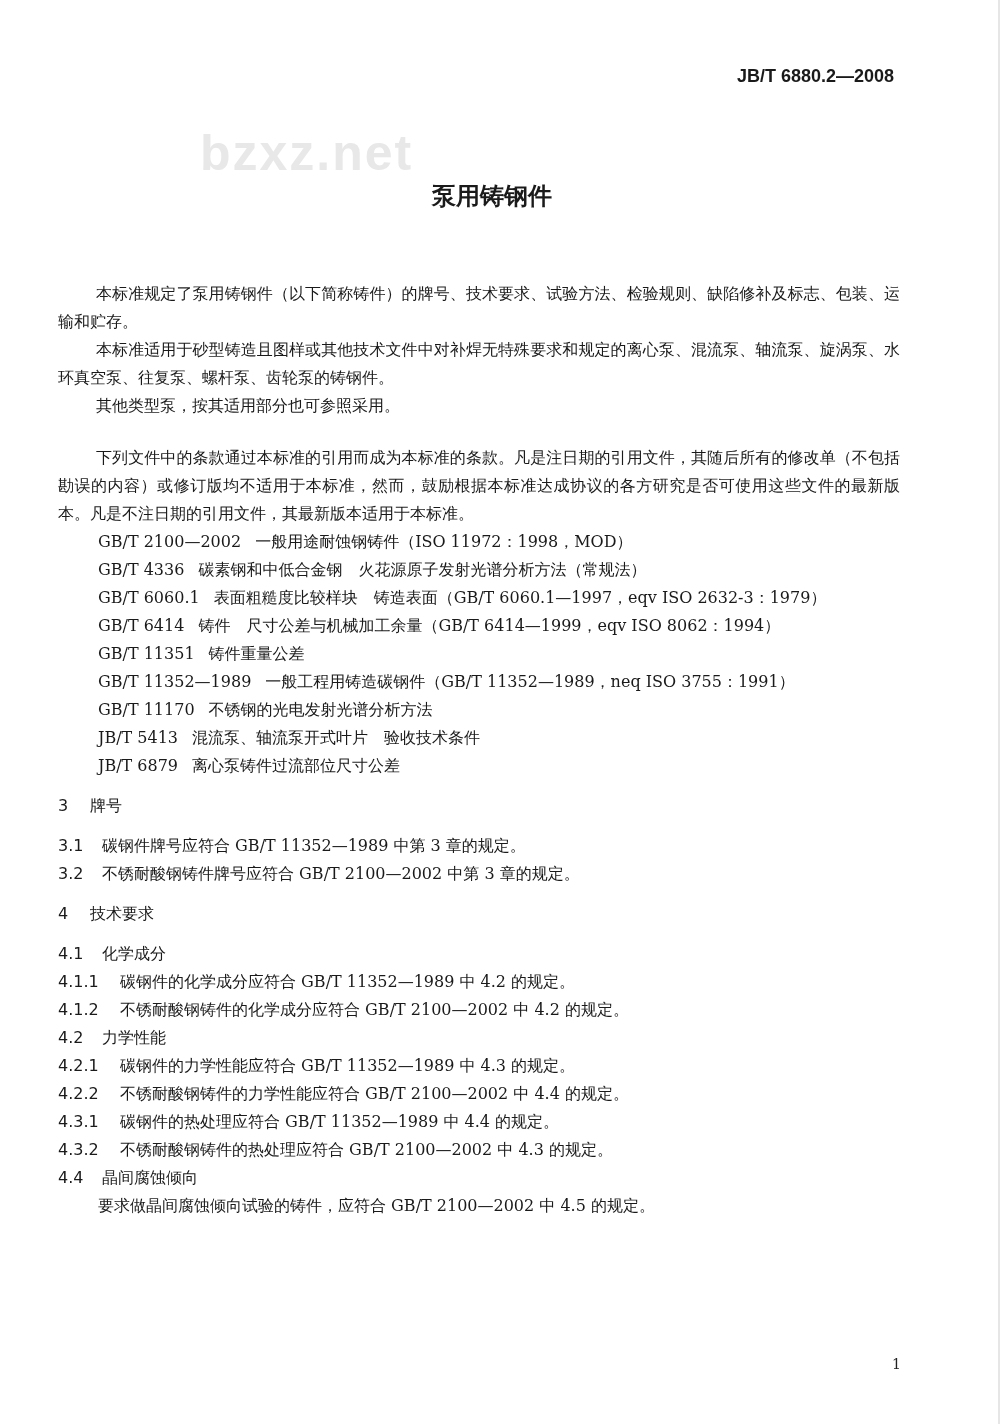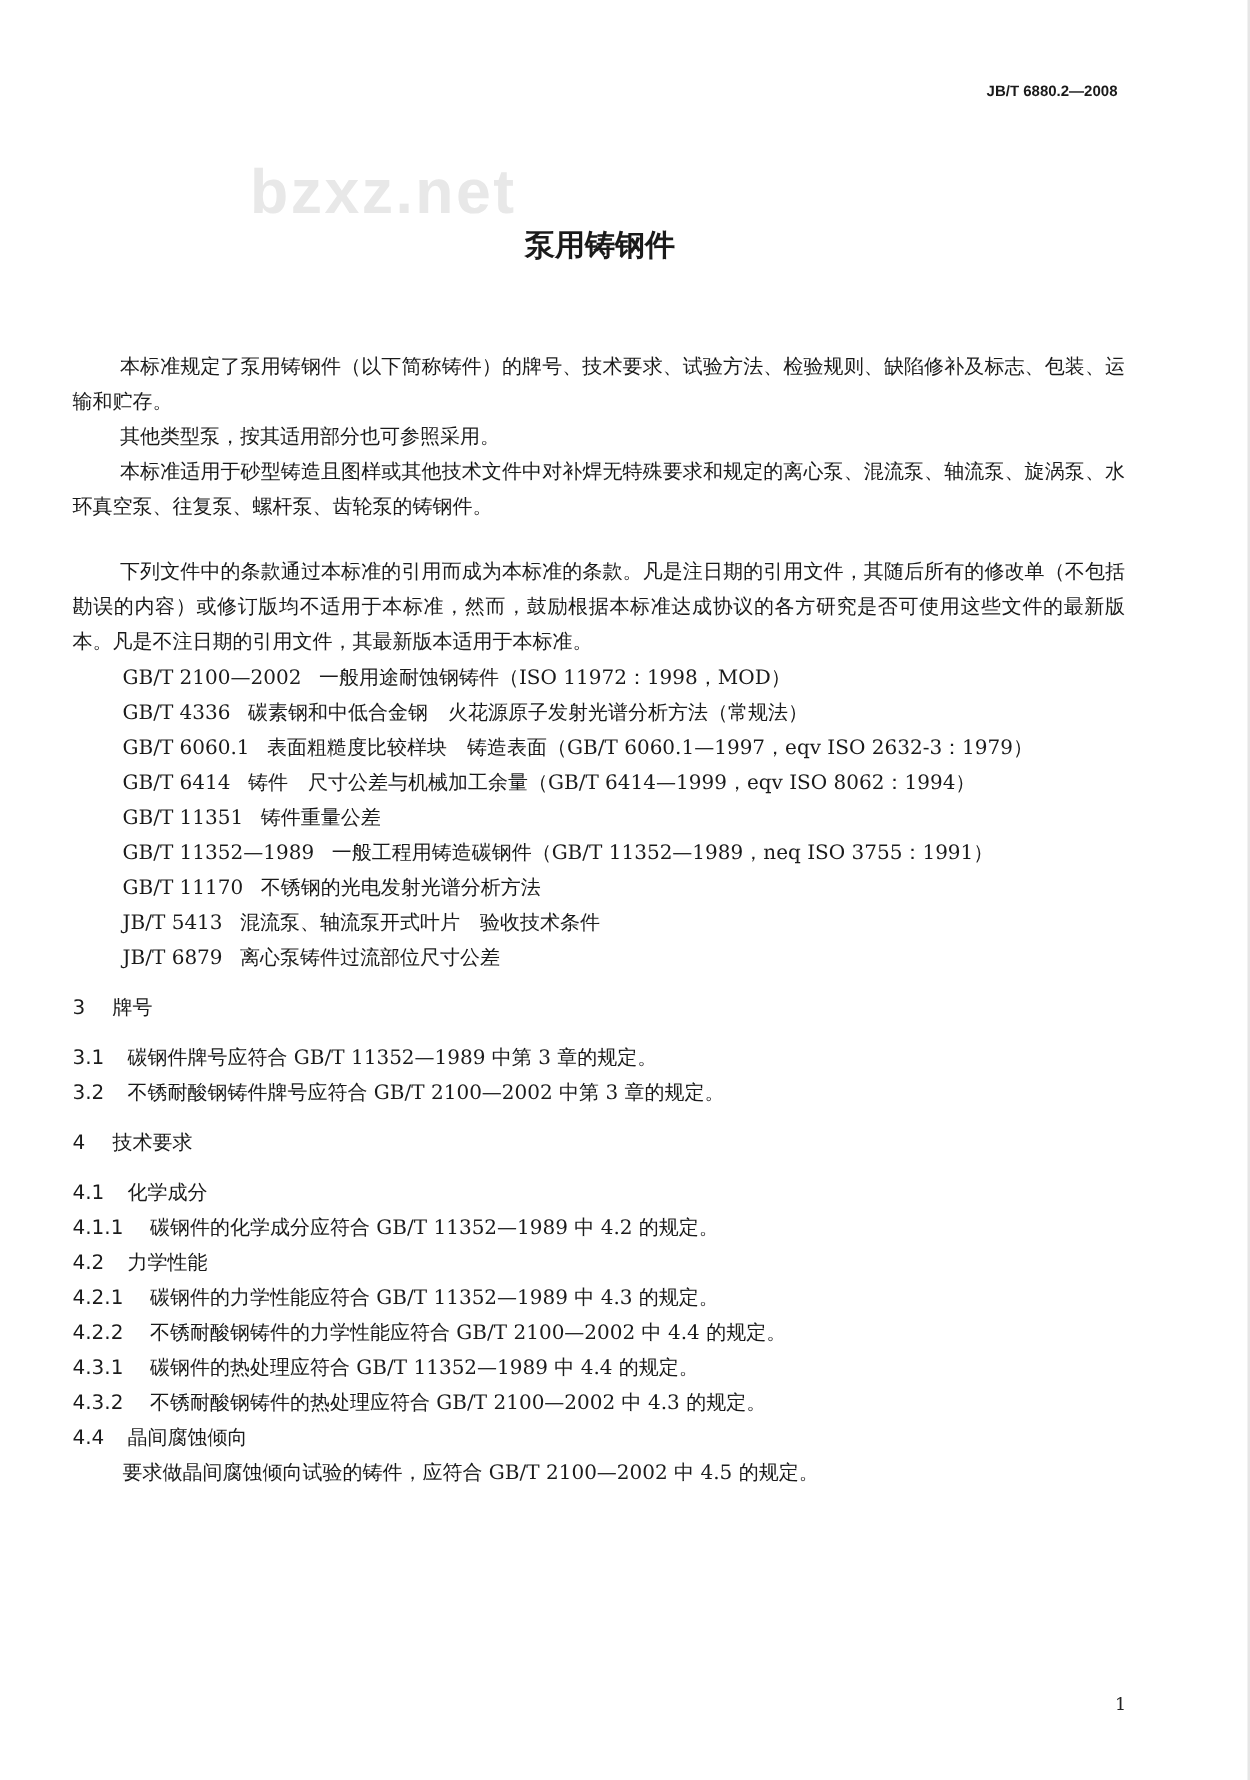--- a/index.html
+++ b/index.html
@@ -6,29 +6,29 @@
   body {
     width: 1000px; height: 1424px; position: relative; overflow: hidden;
     font-family: "DejaVu Serif", "Liberation Serif", serif;
     color: #1a1a1a;
   }
   .page-border {
     position: absolute; right: 0; top: 0; width: 2px; height: 1424px; background: #e6e6e6;
   }
   .std-code {
     position: absolute; right: 106px; top: 66px;
-    font-family: "Liberation Sans", sans-serif; font-weight: bold; font-size: 12px; color: #1a1a1a;
+    font-family: "Liberation Sans", sans-serif; font-weight: bold; font-size: 18px; color: #1a1a1a;
   }
   .watermark {
     position: absolute; left: 200px; top: 128px;
     font-family: "Liberation Sans", sans-serif; font-weight: bold; font-size: 50px;
     color: #e8e8e8; letter-spacing: 2px; line-height: 1;
   }
   .doc-title {
-    position: absolute; left: 0; width: 960px; top: 180px; text-align: center;
+    position: absolute; left: 12px; width: 960px; top: 180px; text-align: center;
     font-family: Liberation Serif, serif; font-size: 24px; font-weight: bold; color: #1a1a1a;
   }
   .content {
     position: absolute; left: 58px; top: 268px; width: 842px;
     font-size: 16px; line-height: 28px;
   }
   .h1 {
     font-family: "DejaVu Sans", sans-serif; font-size: 16px; font-weight: normal; margin: 0;
     line-height: 28px;
   }
@@ -53,22 +53,22 @@
 <div class="page-border"></div>
 
 <div class="std-code">JB/T 6880.2—2008</div>
 <div class="watermark">bzxz.net</div>
 <div class="doc-title">泵用铸钢件</div>
 
 <div class="content">
 
   <div class="gap-sm"></div>
   <p class="para">本标准规定了泵用铸钢件（以下简称铸件）的牌号、技术要求、试验方法、检验规则、缺陷修补及标志、包装、运输和贮存。</p>
+  <p class="para">本标准适用于砂型铸造且图样或其他技术文件中对补焊无特殊要求和规定的离心泵、混流泵、轴流泵、旋涡泵、水环真空泵、往复泵、螺杆泵、齿轮泵的铸钢件。</p>
   <p class="para">其他类型泵，按其适用部分也可参照采用。</p>
-  <p class="para">本标准适用于砂型铸造且图样或其他技术文件中对补焊无特殊要求和规定的离心泵、混流泵、轴流泵、旋涡泵、水环真空泵、往复泵、螺杆泵、齿轮泵的铸钢件。</p>
   <div class="gap-sm"></div>
 
   <div class="gap-sm"></div>
   <p class="para">下列文件中的条款通过本标准的引用而成为本标准的条款。凡是注日期的引用文件，其随后所有的修改单（不包括勘误的内容）或修订版均不适用于本标准，然而，鼓励根据本标准达成协议的各方研究是否可使用这些文件的最新版本。凡是不注日期的引用文件，其最新版本适用于本标准。</p>
   <div>
     <p class="ref"><span class="code">GB/T 2100—2002</span><span>一般用途耐蚀钢铸件（ISO 11972：1998，MOD）</span></p>
     <p class="ref"><span class="code">GB/T 4336</span><span>碳素钢和中低合金钢　火花源原子发射光谱分析方法（常规法）</span></p>
     <p class="ref"><span class="code">GB/T 6060.1</span><span>表面粗糙度比较样块　铸造表面（GB/T 6060.1—1997，eqv ISO 2632-3：1979）</span></p>
     <p class="ref"><span class="code">GB/T 6414</span><span>铸件　尺寸公差与机械加工余量（GB/T 6414—1999，eqv ISO 8062：1994）</span></p>
     <p class="ref"><span class="code">GB/T 11351</span><span>铸件重量公差</span></p>
@@ -87,20 +87,21 @@
   <p class="clause"><span class="num">3.2</span><span>不锈耐酸钢铸件牌号应符合 GB/T 2100—2002 中第 3 章的规定。</span></p>
   <div class="gap-sm"></div>
 
   <div class="h1">
     <span class="num">4</span><span>技术要求</span>
   </div>
   <div class="gap-sm"></div>
 
   <p class="sub-h"><span class="num">4.1</span><span>化学成分</span></p>
   <p class="clause lvl3"><span class="num">4.1.1</span><span>碳钢件的化学成分应符合 GB/T 11352—1989 中 4.2 的规定。</span></p>
+  <p class="clause lvl3"><span class="num">4.1.2</span><span>不锈耐酸钢铸件的化学成分应符合 GB/T 2100—2002 中 4.2 的规定。</span></p>
 
   <p class="sub-h"><span class="num">4.2</span><span>力学性能</span></p>
   <p class="clause lvl3"><span class="num">4.2.1</span><span>碳钢件的力学性能应符合 GB/T 11352—1989 中 4.3 的规定。</span></p>
   <p class="clause lvl3"><span class="num">4.2.2</span><span>不锈耐酸钢铸件的力学性能应符合 GB/T 2100—2002 中 4.4 的规定。</span></p>
 
   <p class="clause lvl3"><span class="num">4.3.1</span><span>碳钢件的热处理应符合 GB/T 11352—1989 中 4.4 的规定。</span></p>
   <p class="clause lvl3"><span class="num">4.3.2</span><span>不锈耐酸钢铸件的热处理应符合 GB/T 2100—2002 中 4.3 的规定。</span></p>
 
   <p class="sub-h"><span class="num">4.4</span><span>晶间腐蚀倾向</span></p>
   <p class="indent-para">要求做晶间腐蚀倾向试验的铸件，应符合 GB/T 2100—2002 中 4.5 的规定。</p>

